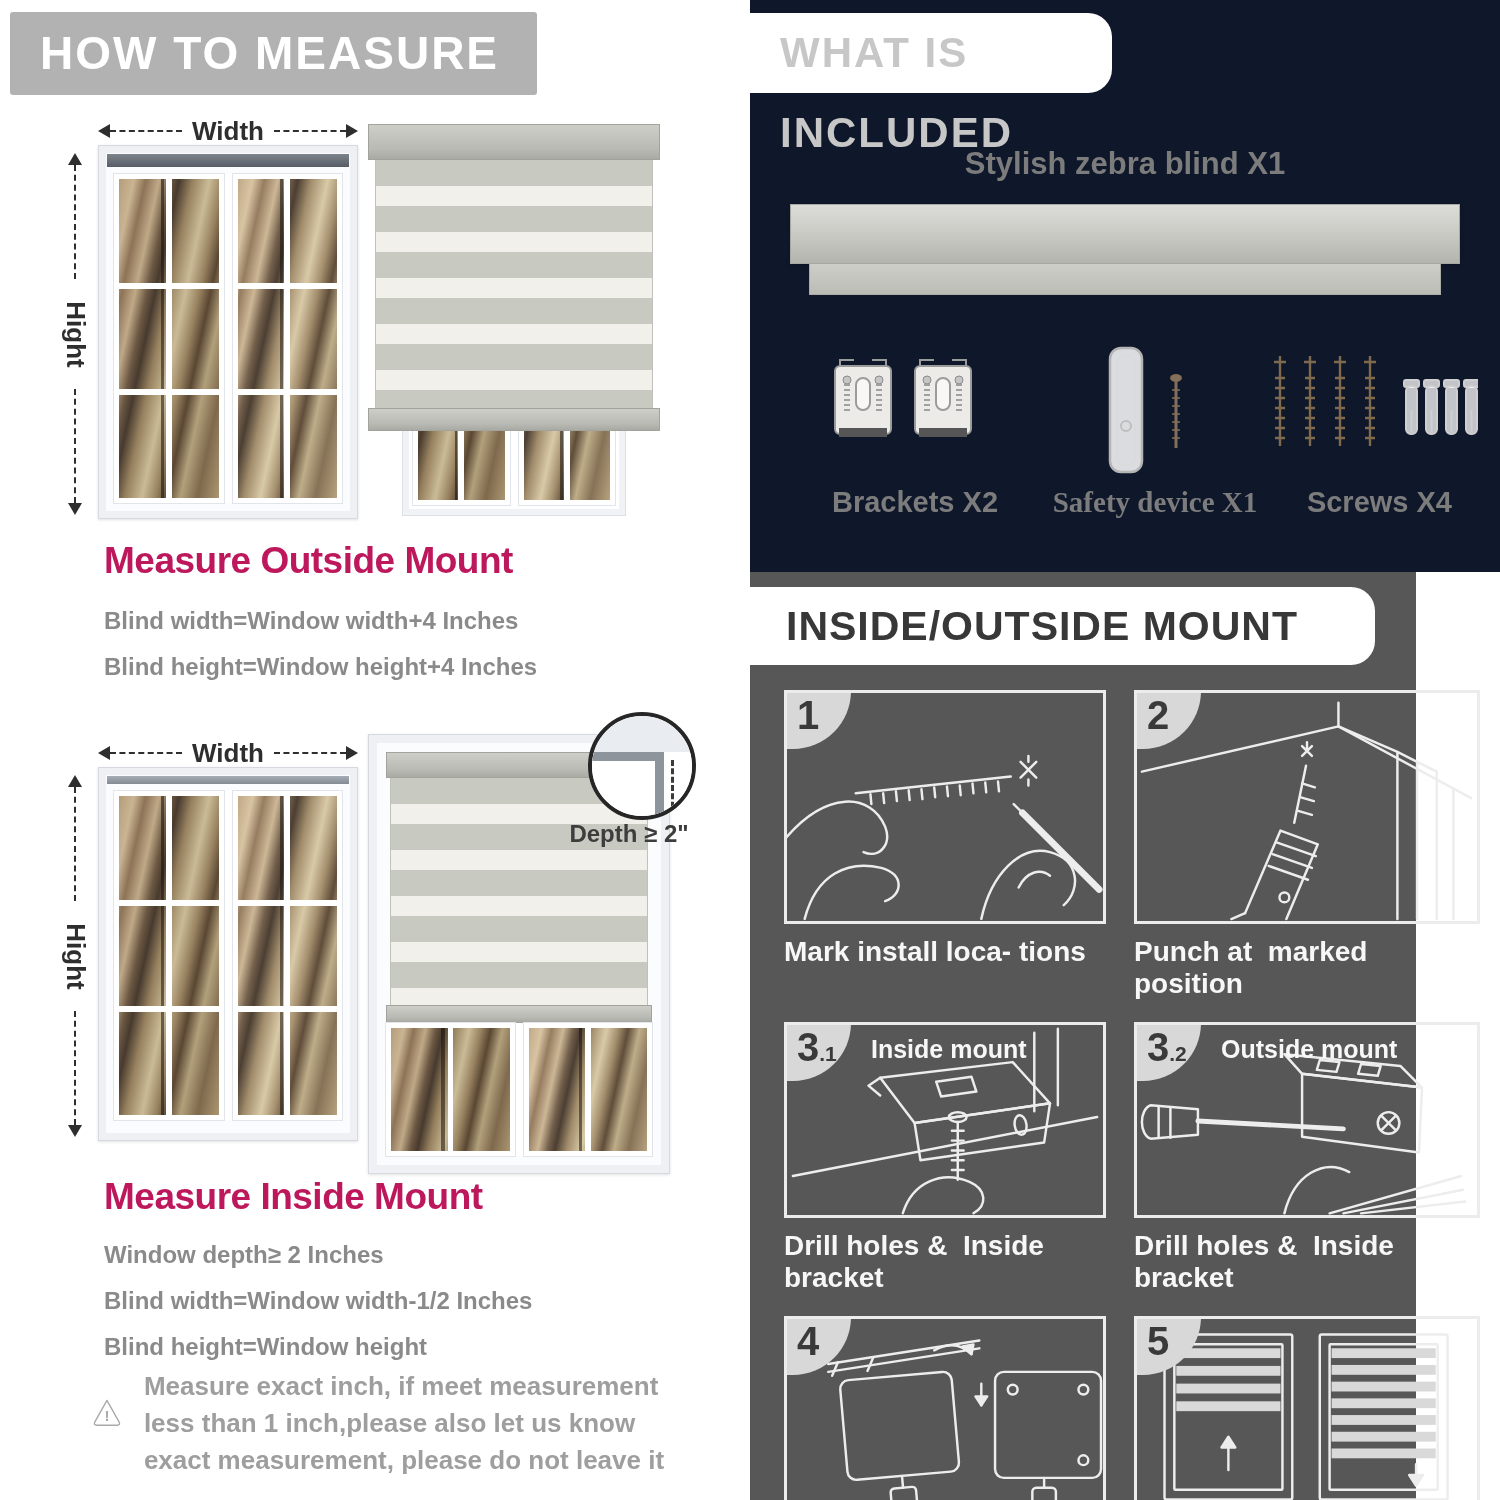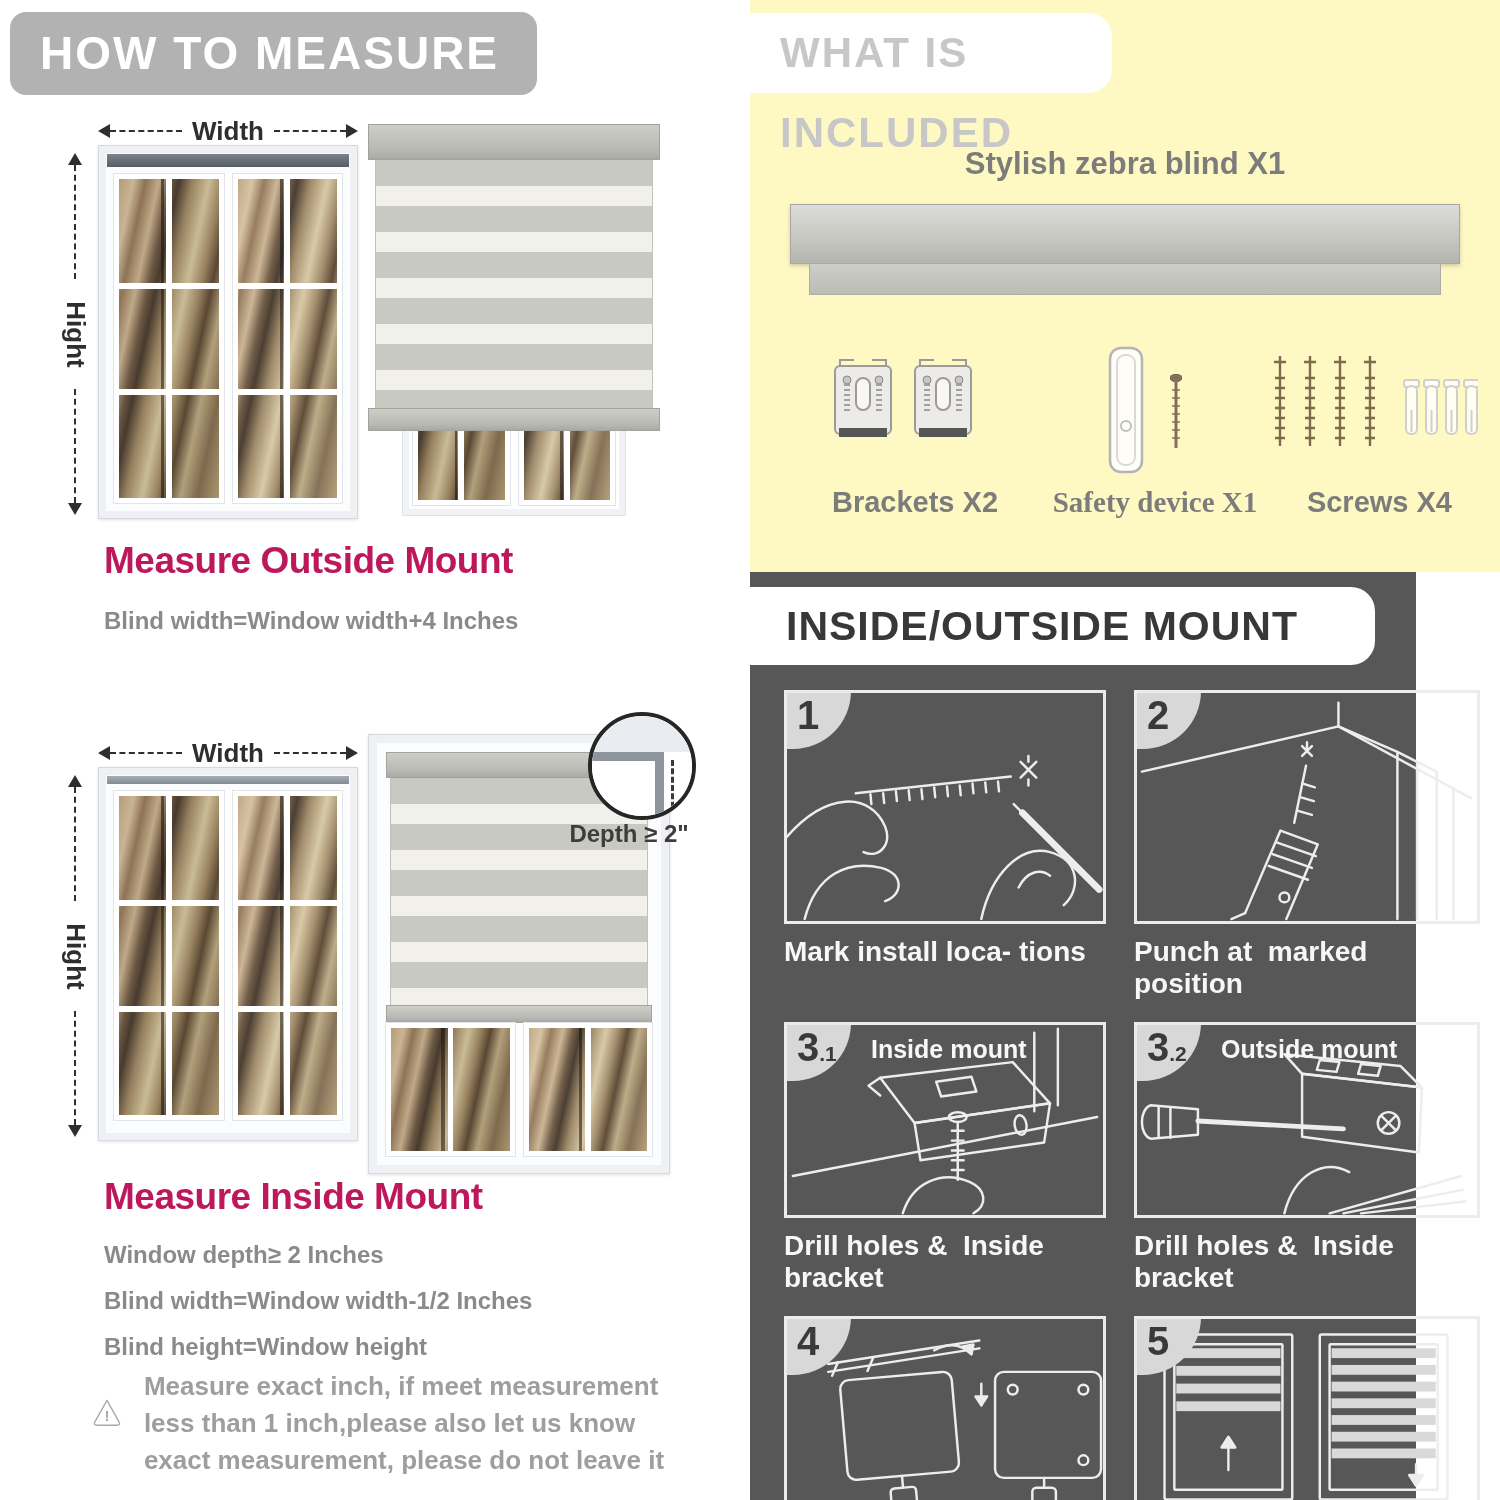--- a/index.html
+++ b/index.html
@@ -2,21 +2,21 @@
 <html><head>
 <meta charset="utf-8">
 <style>
   html,body{margin:0;padding:0;background:#fff;}
   body{font-family:"Liberation Sans", sans-serif; -webkit-font-smoothing:antialiased;}
   .page{position:relative;width:1500px;height:1500px;overflow:hidden;display:flex;}
 
   
   .left{position:relative;width:750px;height:1500px;background:#ffffff;}
   .pill-header{position:absolute;left:10px;top:12px;width:527px;height:83px;background:#b2b2b2;
-    border-radius:16px;color:#ffffff;font-weight:bold;font-size:46px;letter-spacing:2px;
+    border-radius:3px;color:#ffffff;font-weight:bold;font-size:46px;letter-spacing:2px;
     line-height:83px;padding-left:30px;box-sizing:border-box;}
 
   .cluster{position:absolute;left:0;width:750px;}
   .cluster.outside{top:108px;height:412px;}
   .cluster.inside{top:730px;height:446px;}
 
   
   .win-measure{position:absolute;left:58px;top:11px;width:300px;height:400px;text-align:center;}
   .harrow{position:absolute;top:0;left:40px;right:0;height:24px;display:flex;align-items:center;}
   .harrow .dash{flex:1;height:0;border-top:2px dashed #2e2e2e;}
@@ -87,21 +87,21 @@
 
   .measure-title{margin:0;position:absolute;left:104px;font-weight:bold;font-size:37px;color:#be185d;letter-spacing:-0.5px;}
   .measure-lines{position:absolute;left:104px;font-weight:bold;font-size:24px;color:#8a8a8a;line-height:46px;}
   .cluster-text{position:absolute;left:0;width:750px;}
 
   .warning{position:absolute;left:92px;top:1368px;width:575px;display:flex;align-items:flex-start;}
   .warning-text{font-weight:bold;font-size:26px;color:#9e9e9e;line-height:37px;margin-left:22px;}
 
   
   .right{position:relative;width:750px;height:1500px;}
-  .included{position:relative;width:750px;height:572px;background:#fef9c3;}
+  .included{position:relative;width:750px;height:572px;background:#0f172a;}
   .included-header{position:absolute;left:0;top:13px;width:362px;height:80px;background:#ffffff;
     border-radius:0 24px 24px 0;color:#c7c7c7;font-weight:bold;font-size:42px;letter-spacing:2px;
     line-height:80px;padding-left:30px;box-sizing:border-box;}
   .blind-title{position:absolute;top:146px;left:0;width:100%;text-align:center;
     font-weight:bold;font-size:31px;color:#7c7c7c;}
   .headrail{position:absolute;top:204px;left:40px;width:670px;}
   .hr-main{height:58px;background:linear-gradient(180deg,#dcddd8 0%,#c7c8c2 55%,#b3b4ae 100%);
     border:1px solid #a7a8a2;box-shadow:0 2px 4px rgba(0,0,0,.18);}
   .hr-sub{height:30px;width:94%;margin:0 auto;background:linear-gradient(180deg,#cdcec8,#bbbcb6);
     border:1px solid #abaca6;border-top:none;}
@@ -195,20 +195,21 @@
           <div class="stripes"></div>
           <div class="rail bottom"></div>
         </div>
       </div>
     </div>
 
     <div class="cluster-text" style="top:540px;">
       <h2 class="measure-title" style="top:0;">Measure Outside Mount</h2>
       <div class="measure-lines" style="top:58px;">
         <div>Blind width=Window width+4 Inches</div>
+        <div>Blind height=Window height+4 Inches</div>
       </div>
     </div>
 
     <div class="cluster inside">
       <div class="win-measure">
         <div class="harrow">
           <span class="ah aleft"></span>
           <span class="dash"></span>
           <span class="alabel">Width</span>
           <span class="dash"></span>

